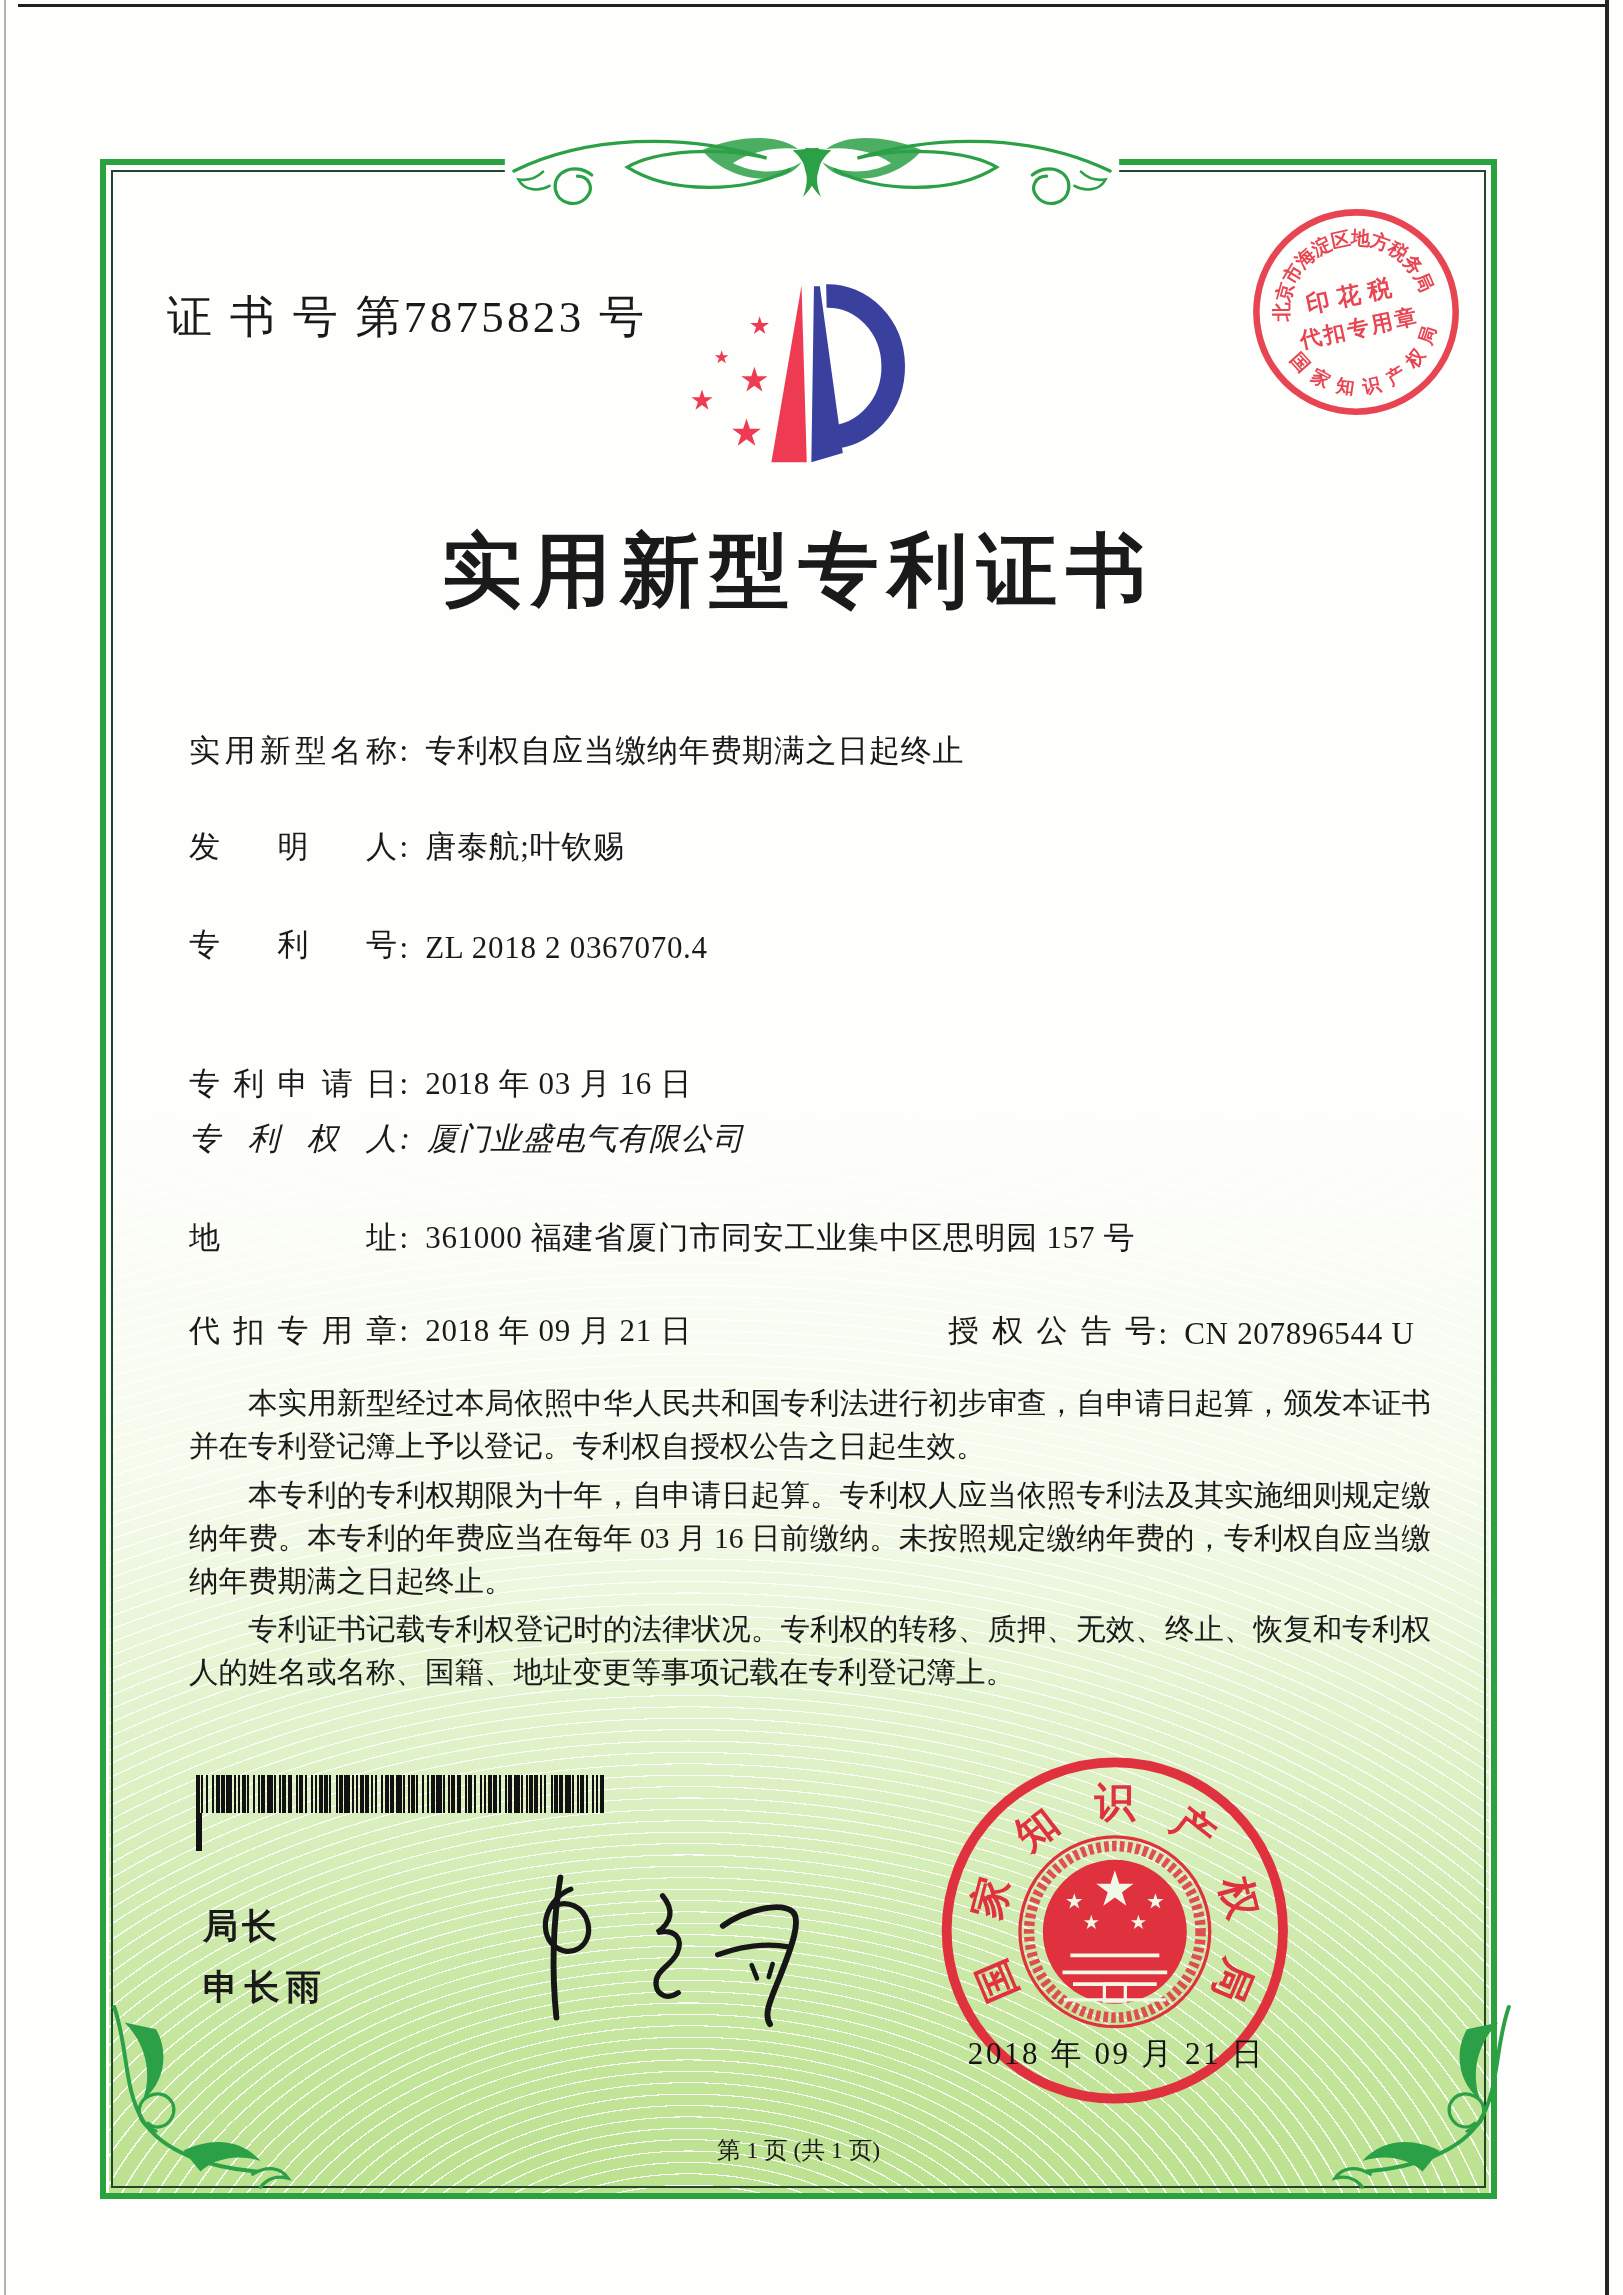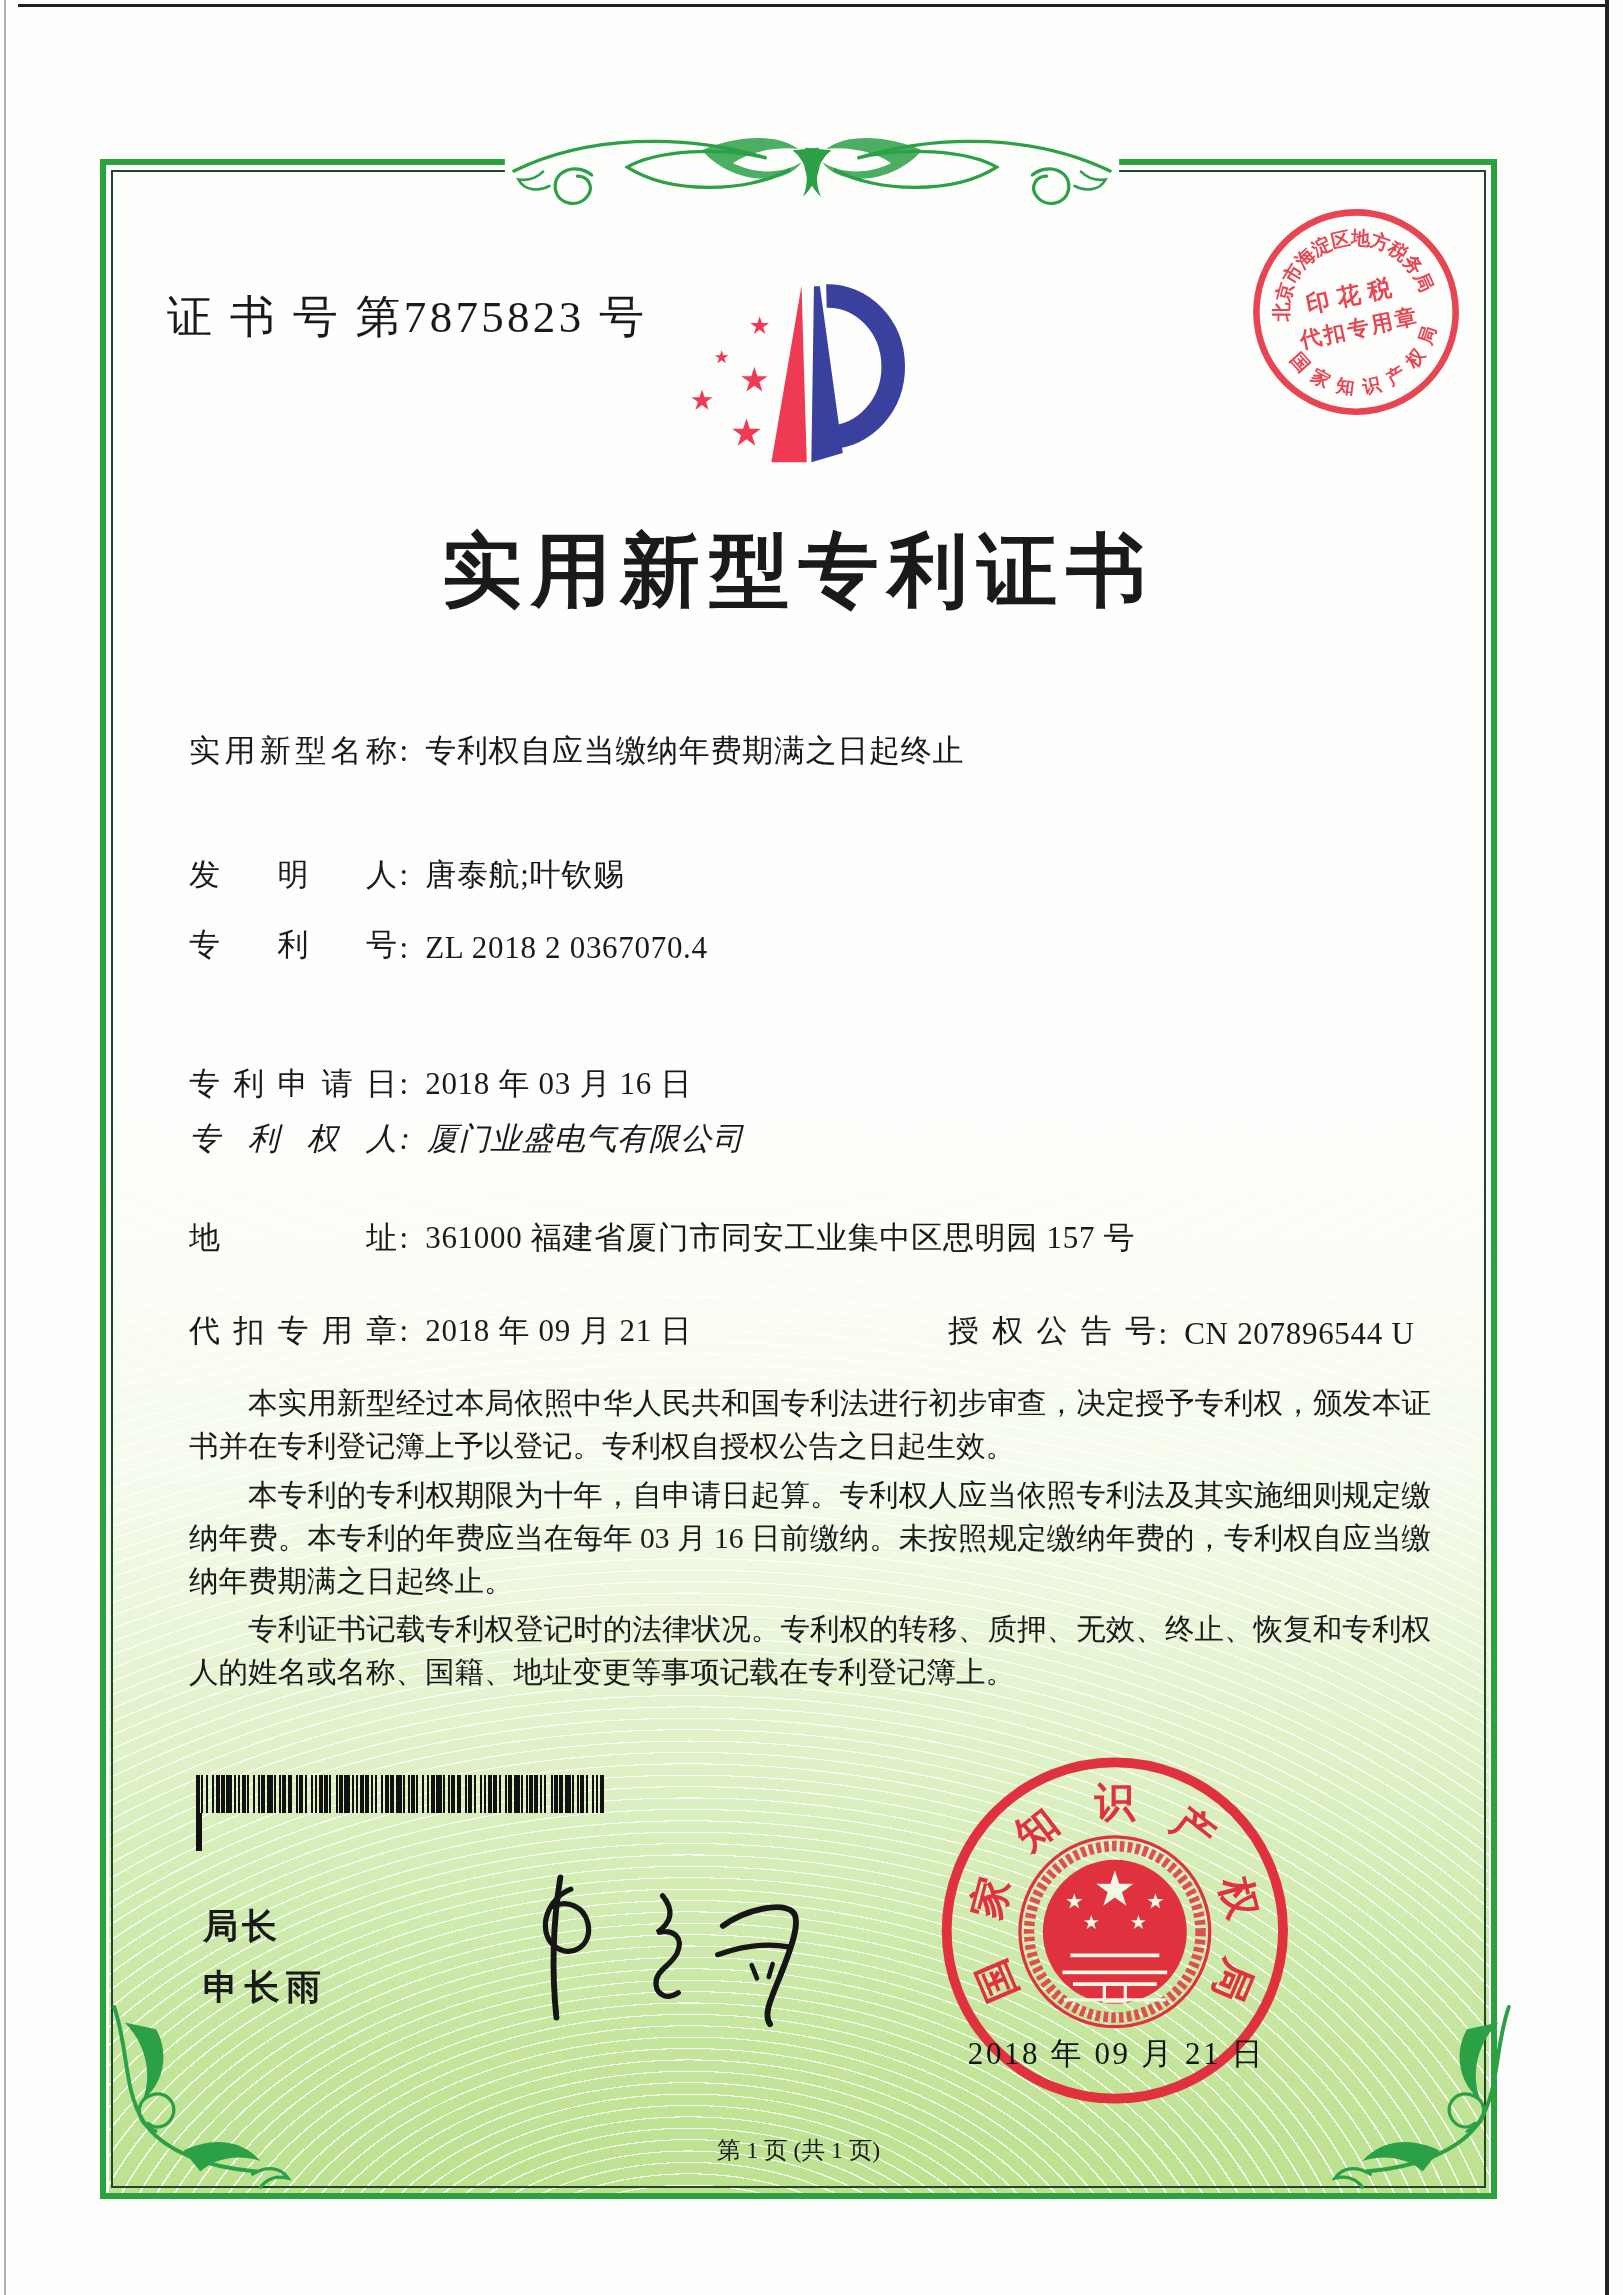--- a/index.html
+++ b/index.html
@@ -132,36 +132,36 @@
           </g>
         <text x="2072" y="463" text-anchor="middle" font-size="36" letter-spacing="12" fill="#e84553" font-weight="700" font-family="'Liberation Serif','DejaVu Serif',serif" id="stamp1-c1">印花税</text>
         <text x="2072" y="513" text-anchor="middle" font-size="33" letter-spacing="4" fill="#e84553" font-weight="700" font-family="'Liberation Serif','DejaVu Serif',serif" id="stamp1-c2">代扣专用章</text>
       </g>
     </svg>
 
     <div class="title">实用新型专利证书</div>
 
     <div id="field-rows">
         <div class="row" style="top: 730px;"><span class="lbl">实用新型名称</span><span class="colon">:</span><span class="val">专利权自应当缴纳年费期满之日起终止</span></div>
-        <div class="row" style="top: 826px; margin-top: 28px;"><span class="lbl">发明人</span><span class="colon">:</span><span class="val">唐泰航;叶钦赐</span></div>
+        <div class="row" style="top: 826px;"><span class="lbl">发明人</span><span class="colon">:</span><span class="val">唐泰航;叶钦赐</span></div>
         <div class="row" style="top: 924px;"><span class="lbl">专利号</span><span class="colon">:</span><span class="val">ZL 2018 2 0367070.4</span></div>
         <div class="row" style="top: 1021px; margin-top: 42px;"><span class="lbl">专利申请日</span><span class="colon">:</span><span class="val">2018 年 03 月 16 日</span></div>
         <div class="row" style="top: 1118px; font-style: italic;"><span class="lbl">专利权人</span><span class="colon">:</span><span class="val">厦门业盛电气有限公司</span></div>
         <div class="row" style="top: 1217px;"><span class="lbl">地址</span><span class="colon">:</span><span class="val">361000 福建省厦门市同安工业集中区思明园 157 号</span></div>
       </div>
 
     <div class="row" style="top:1310px;">
       <span class="lbl">代扣专用章</span><span class="colon">:</span><span class="val">2018 年 09 月 21 日</span>
       <span class="grant-right">
         <span class="lbl">授权公告号</span><span class="colon">:</span><span class="val">CN 207896544 U</span>
       </span>
     </div>
 
     <div id="paragraphs">
-        <div class="para" style="top: 1382px;">本实用新型经过本局依照中华人民共和国专利法进行初步审查，决定授予专利权，颁发本证书并在专利登记簿上予以登记。专利权自授权公告之日起生效。</div>
+        <div class="para" style="top: 1382px;">本实用新型经过本局依照中华人民共和国专利法进行初步审查，自申请日起算，颁发本证书并在专利登记簿上予以登记。专利权自授权公告之日起生效。</div>
         <div class="para" style="top: 1474px;">本专利的专利权期限为十年，自申请日起算。专利权人应当依照专利法及其实施细则规定缴纳年费。本专利的年费应当在每年 03 月 16 日前缴纳。未按照规定缴纳年费的，专利权自应当缴纳年费期满之日起终止。</div>
         <div class="para" style="top: 1608px;">专利证书记载专利权登记时的法律状况。专利权的转移、质押、无效、终止、恢复和专利权人的姓名或名称、国籍、地址变更等事项记载在专利登记簿上。</div>
       </div>
 
     <div class="barcode" id="barcode"><span style="width: 4px; background: rgb(17, 17, 17);"></span><span style="width: 1.4px; background: transparent;"></span><span style="width: 2px; background: rgb(17, 17, 17);"></span><span style="width: 2.7px; background: transparent;"></span><span style="width: 2px; background: rgb(17, 17, 17);"></span><span style="width: 4.1px; background: transparent;"></span><span style="width: 2px; background: rgb(17, 17, 17);"></span><span style="width: 1.4px; background: transparent;"></span><span style="width: 4px; background: rgb(17, 17, 17);"></span><span style="width: 1.4px; background: transparent;"></span><span style="width: 4px; background: rgb(17, 17, 17);"></span><span style="width: 1.4px; background: transparent;"></span><span style="width: 6px; background: rgb(17, 17, 17);"></span><span style="width: 1.4px; background: transparent;"></span><span style="width: 2px; background: rgb(17, 17, 17);"></span><span style="width: 2.7px; background: transparent;"></span><span style="width: 2px; background: rgb(17, 17, 17);"></span><span style="width: 1.4px; background: transparent;"></span><span style="width: 4px; background: rgb(17, 17, 17);"></span><span style="width: 1.4px; background: transparent;"></span><span style="width: 2px; background: rgb(17, 17, 17);"></span><span style="width: 4.1px; background: transparent;"></span><span style="width: 2px; background: rgb(17, 17, 17);"></span><span style="width: 2.7px; background: transparent;"></span><span style="width: 2px; background: rgb(17, 17, 17);"></span><span style="width: 1.4px; background: transparent;"></span><span style="width: 4px; background: rgb(17, 17, 17);"></span><span style="width: 1.4px; background: transparent;"></span><span style="width: 6px; background: rgb(17, 17, 17);"></span><span style="width: 1.4px; background: transparent;"></span><span style="width: 2px; background: rgb(17, 17, 17);"></span><span style="width: 2.7px; background: transparent;"></span><span style="width: 2px; background: rgb(17, 17, 17);"></span><span style="width: 1.4px; background: transparent;"></span><span style="width: 4px; background: rgb(17, 17, 17);"></span><span style="width: 1.4px; background: transparent;"></span><span style="width: 4px; background: rgb(17, 17, 17);"></span><span style="width: 4.1px; background: transparent;"></span><span style="width: 2px; background: rgb(17, 17, 17);"></span><span style="width: 1.4px; background: transparent;"></span><span style="width: 4px; background: rgb(17, 17, 17);"></span><span style="width: 1.4px; background: transparent;"></span><span style="width: 2px; background: rgb(17, 17, 17);"></span><span style="width: 4.1px; background: transparent;"></span><span style="width: 2px; background: rgb(17, 17, 17);"></span><span style="width: 2.7px; background: transparent;"></span><span style="width: 2px; background: rgb(17, 17, 17);"></span><span style="width: 1.4px; background: transparent;"></span><span style="width: 4px; background: rgb(17, 17, 17);"></span><span style="width: 1.4px; background: transparent;"></span><span style="width: 4px; background: rgb(17, 17, 17);"></span><span style="width: 1.4px; background: transparent;"></span><span style="width: 2px; background: rgb(17, 17, 17);"></span><span style="width: 4.1px; background: transparent;"></span><span style="width: 2px; background: rgb(17, 17, 17);"></span><span style="width: 1.4px; background: transparent;"></span><span style="width: 4px; background: rgb(17, 17, 17);"></span><span style="width: 1.4px; background: transparent;"></span><span style="width: 6px; background: rgb(17, 17, 17);"></span><span style="width: 1.4px; background: transparent;"></span><span style="width: 2px; background: rgb(17, 17, 17);"></span><span style="width: 2.7px; background: transparent;"></span><span style="width: 2px; background: rgb(17, 17, 17);"></span><span style="width: 1.4px; background: transparent;"></span><span style="width: 4px; background: rgb(17, 17, 17);"></span><span style="width: 1.4px; background: transparent;"></span><span style="width: 4px; background: rgb(17, 17, 17);"></span><span style="width: 1.4px; background: transparent;"></span><span style="width: 2px; background: rgb(17, 17, 17);"></span><span style="width: 2.7px; background: transparent;"></span><span style="width: 2px; background: rgb(17, 17, 17);"></span><span style="width: 4.1px; background: transparent;"></span><span style="width: 2px; background: rgb(17, 17, 17);"></span><span style="width: 1.4px; background: transparent;"></span><span style="width: 4px; background: rgb(17, 17, 17);"></span><span style="width: 1.4px; background: transparent;"></span><span style="width: 4px; background: rgb(17, 17, 17);"></span><span style="width: 1.4px; background: transparent;"></span><span style="width: 6px; background: rgb(17, 17, 17);"></span><span style="width: 1.4px; background: transparent;"></span><span style="width: 2px; background: rgb(17, 17, 17);"></span><span style="width: 2.7px; background: transparent;"></span><span style="width: 2px; background: rgb(17, 17, 17);"></span><span style="width: 1.4px; background: transparent;"></span><span style="width: 4px; background: rgb(17, 17, 17);"></span><span style="width: 1.4px; background: transparent;"></span><span style="width: 2px; background: rgb(17, 17, 17);"></span><span style="width: 4.1px; background: transparent;"></span><span style="width: 2px; background: rgb(17, 17, 17);"></span><span style="width: 2.7px; background: transparent;"></span><span style="width: 2px; background: rgb(17, 17, 17);"></span><span style="width: 1.4px; background: transparent;"></span><span style="width: 4px; background: rgb(17, 17, 17);"></span><span style="width: 1.4px; background: transparent;"></span><span style="width: 6px; background: rgb(17, 17, 17);"></span><span style="width: 1.4px; background: transparent;"></span><span style="width: 2px; background: rgb(17, 17, 17);"></span><span style="width: 2.7px; background: transparent;"></span><span style="width: 2px; background: rgb(17, 17, 17);"></span><span style="width: 1.4px; background: transparent;"></span><span style="width: 4px; background: rgb(17, 17, 17);"></span><span style="width: 1.4px; background: transparent;"></span><span style="width: 4px; background: rgb(17, 17, 17);"></span><span style="width: 4.1px; background: transparent;"></span><span style="width: 2px; background: rgb(17, 17, 17);"></span><span style="width: 1.4px; background: transparent;"></span><span style="width: 4px; background: rgb(17, 17, 17);"></span><span style="width: 1.4px; background: transparent;"></span><span style="width: 2px; background: rgb(17, 17, 17);"></span><span style="width: 4.1px; background: transparent;"></span><span style="width: 2px; background: rgb(17, 17, 17);"></span><span style="width: 2.7px; background: transparent;"></span><span style="width: 2px; background: rgb(17, 17, 17);"></span><span style="width: 1.4px; background: transparent;"></span><span style="width: 4px; background: rgb(17, 17, 17);"></span><span style="width: 1.4px; background: transparent;"></span><span style="width: 4px; background: rgb(17, 17, 17);"></span><span style="width: 1.4px; background: transparent;"></span><span style="width: 2px; background: rgb(17, 17, 17);"></span><span style="width: 4.1px; background: transparent;"></span><span style="width: 2px; background: rgb(17, 17, 17);"></span><span style="width: 1.4px; background: transparent;"></span><span style="width: 4px; background: rgb(17, 17, 17);"></span><span style="width: 1.4px; background: transparent;"></span><span style="width: 6px; background: rgb(17, 17, 17);"></span><span style="width: 1.4px; background: transparent;"></span><span style="width: 2px; background: rgb(17, 17, 17);"></span><span style="width: 2.7px; background: transparent;"></span><span style="width: 2px; background: rgb(17, 17, 17);"></span><span style="width: 1.4px; background: transparent;"></span><span style="width: 4px; background: rgb(17, 17, 17);"></span><span style="width: 1.4px; background: transparent;"></span><span style="width: 4px; background: rgb(17, 17, 17);"></span><span style="width: 1.4px; background: transparent;"></span><span style="width: 2px; background: rgb(17, 17, 17);"></span><span style="width: 2.7px; background: transparent;"></span><span style="width: 2px; background: rgb(17, 17, 17);"></span><span style="width: 4.1px; background: transparent;"></span><span style="width: 2px; background: rgb(17, 17, 17);"></span><span style="width: 1.4px; background: transparent;"></span><span style="width: 4px; background: rgb(17, 17, 17);"></span><span style="width: 1.4px; background: transparent;"></span><span style="width: 4px; background: rgb(17, 17, 17);"></span><span style="width: 1.4px; background: transparent;"></span><span style="width: 6px; background: rgb(17, 17, 17);"></span><span style="width: 1.4px; background: transparent;"></span><span style="width: 2px; background: rgb(17, 17, 17);"></span><span style="width: 2.7px; background: transparent;"></span><span style="width: 2px; background: rgb(17, 17, 17);"></span><span style="width: 1.4px; background: transparent;"></span><span style="width: 4px; background: rgb(17, 17, 17);"></span><span style="width: 1.4px; background: transparent;"></span><span style="width: 2px; background: rgb(17, 17, 17);"></span><span style="width: 4.1px; background: transparent;"></span><span style="width: 2px; background: rgb(17, 17, 17);"></span><span style="width: 2.7px; background: transparent;"></span><span style="width: 2px; background: rgb(17, 17, 17);"></span><span style="width: 1.4px; background: transparent;"></span><span style="width: 4px; background: rgb(17, 17, 17);"></span><span style="width: 1.4px; background: transparent;"></span><span style="width: 6px; background: rgb(17, 17, 17);"></span></div>
 
     <div class="issuer-title">局长</div>
     <div class="issuer-name">申长雨</div>
 
     <svg style="left:445px;top:1859px;width:367px;height:177px;" viewBox="680 2840 560 270">

